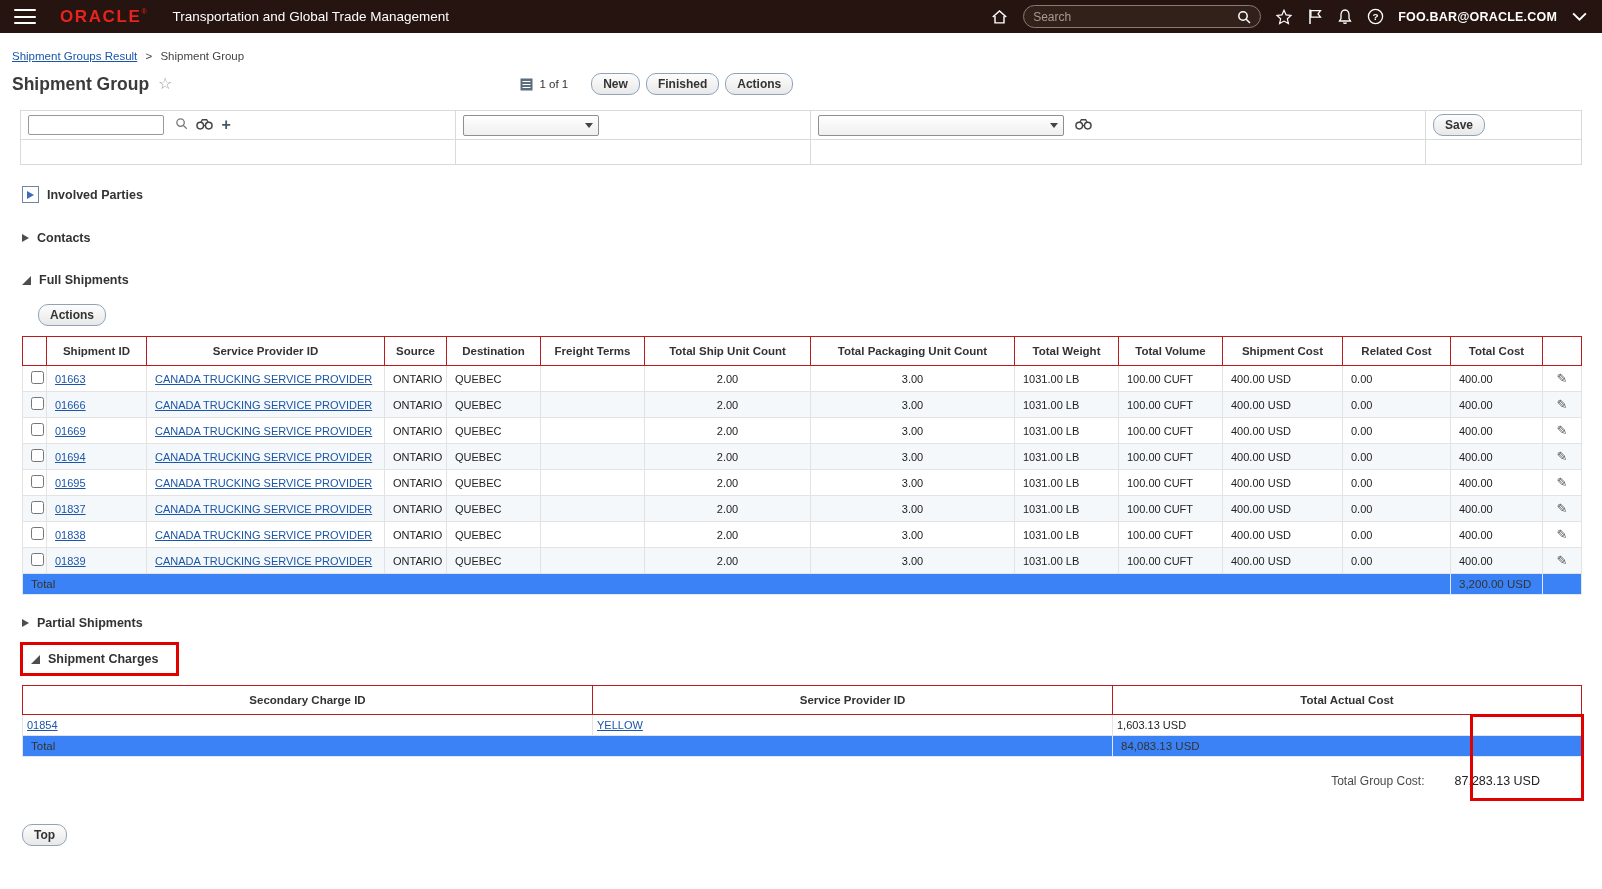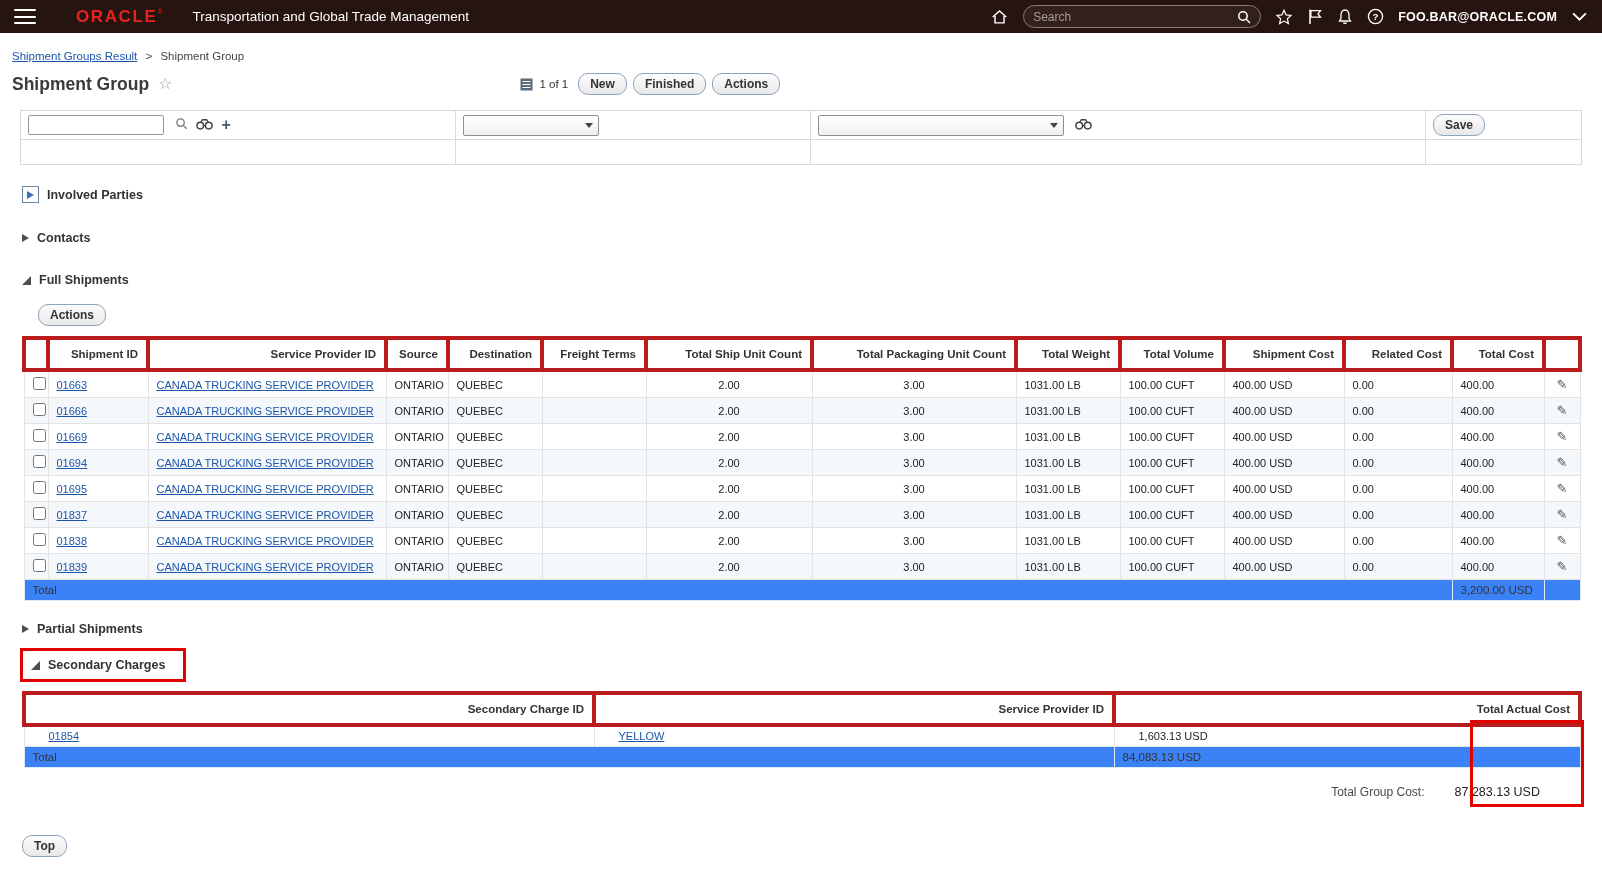--- a/index.html
+++ b/index.html
@@ -6,43 +6,43 @@
   html,body { width: 1602px; height: 889px; }
   body {
     font-family: "Liberation Sans", sans-serif;
     background: #fff; color: #333;
     position: relative; overflow: hidden;
   }
   a { cursor: pointer; }
   button { font-family: inherit; cursor: pointer; }
 
   
-  .topbar { height: 33px; background: #261410; display: flex; align-items: center; padding: 0 14px; gap: 28px; }
+  .topbar { height: 33px; background: #261410; display: flex; align-items: center; padding: 0 14px; gap: 12px; }
   .hamburger { width: 22px; height: 15px; display: flex; flex-direction: column; justify-content: space-between; background: none; border: none; margin-right: 12px; }
   .hamburger span { display: block; height: 2px; background: #fff; border-radius: 1px; }
   .brand { display: flex; align-items: flex-start; }
   .brand-name { color: #e8231d; font-weight: bold; font-size: 17px; letter-spacing: 1.6px; }
   .brand-reg { color: #e8231d; font-size: 7px; margin-top: 1px; }
-  .app-title { color: #fff; font-size: 13.5px; margin-left: 2px; }
+  .app-title { color: #fff; font-size: 13.5px; margin-left: 14px; }
   .tb-right { margin-left: auto; display: flex; align-items: center; gap: 14px; }
   .tb-icon { display: inline-flex; align-items: center; }
   .tb-search { width: 238px; height: 23px; border-radius: 12px; border: 1px solid #8a7a74; background: #32201a; display: flex; align-items: center; padding: 0 9px; gap: 6px; }
   .tb-search input { flex: 1; background: transparent; border: none; outline: none; color: #ddd; font-size: 12px; min-width: 0; }
   .tb-search input::placeholder { color: #a89a94; }
   .tb-user { color: #fff; font-weight: bold; font-size: 12.5px; letter-spacing: .2px; cursor: pointer; white-space: nowrap; }
 
   
   .breadcrumb { padding: 17px 12px 0; font-size: 11.5px; }
   .breadcrumb a { color: #1b56a8; }
   .breadcrumb .sep, .breadcrumb .cur { color: #444; margin-left: 5px; }
   .title-row { display: flex; align-items: center; padding: 11px 12px 0; }
   .page-title { font-size: 17.5px; font-weight: bold; color: #3b3b3b; }
   .title-star { color: #999; font-size: 16px; margin-left: 9px; cursor: pointer; line-height: 1; }
   .title-center { display: flex; align-items: center; gap: 6px; margin-left: 348px; }
-  .pager-text { font-size: 11.5px; color: #333; margin-right: 4px; }
+  .pager-text { font-size: 11.5px; color: #333; margin-right: 17px; }
   .btn { background: linear-gradient(#fdfdfd, #e8e8e8); border: 1px solid #8fa3b8; border-radius: 10px; padding: 3px 11px; font-size: 12px; font-weight: bold; color: #333; }
 
   
   .form-area { margin: 15px 20px 0; }
   .form-grid { width: 100%; border-collapse: collapse; }
   .form-grid td { border: 1px solid #dadada; padding: 3px 7px; vertical-align: middle; white-space: nowrap; }
   .form-grid tr.r1 td { height: 29px; }
   .form-grid tr.r2 td { height: 25px; }
   .txt { width: 136px; height: 20px; border: 1px solid #999; border-radius: 2px; padding: 0 4px; font-size: 12px; }
   .inline-icons { display: inline-flex; align-items: center; gap: 8px; margin-left: 7px; vertical-align: middle; }
@@ -59,31 +59,31 @@
   .focus-box { width: 17px; height: 17px; border: 1px solid #6c87a5; display: inline-flex; align-items: center; justify-content: center; background: #fff; }
   .focus-box .tri-right { border-left-color: #3e6db5; }
   .sec-involved { margin-top: 21px; text-align: center; }
   .sec-contacts { margin-top: 28px; }
   .sec-full { margin-top: 28px; }
   .sec-partial { margin-top: 21px; }
   .actions-btn { margin: 17px 0 0 38px; }
 
   
   .grid { border-collapse: collapse; table-layout: fixed; width: calc(100% - 42px); margin: 10px 20px 0 22px; font-size: 11px; color: #222; }
-  .grid th { border: 4px solid #b91c1c; padding: 8px; text-align: right; font-size: 11.5px; font-weight: bold; color: #333; background: #fff; white-space: nowrap; overflow: hidden; }
+  .grid th { border: 1px solid #b91c1c; padding: 8px; text-align: center; font-size: 11.5px; font-weight: bold; color: #333; background: #fff; white-space: nowrap; overflow: hidden; }
   .grid td { border: 1px solid #e3e3e3; padding: 5px 8px; white-space: nowrap; overflow: hidden; }
   .grid.shaded tbody tr:nth-of-type(even) td { background: #f4f8fb; }
   .grid .r { text-align: left; }
   .grid .c { text-align: center; }
   .grid a.lnk { color: #1b56a8; text-decoration: underline; }
   .grid input[type="checkbox"] { width: 13px; height: 13px; }
   .pencil { color: #555; font-size: 13px; cursor: pointer; line-height: 1; }
   .pencil::before { content: "\270E"; }
   .grid tr.total td { background: #3b82f6; border: 1px solid #dcebf7; border-top: 1px solid #c6c6c6; font-size: 11.5px; color: #333; padding: 4px 8px; }
-  .sec-grid td { padding: 3px 24px; height: 21px; }
+  .sec-grid td { padding: 3px 4px; height: 21px; }
 
   
   .red-outline { display: inline-flex; border: 3px solid #e00000; padding: 7px 18px 7px 8px; margin: 12px 0 0 20px; }
   .red-outline .section-row { margin-left: 0; }
   .sec-table-wrap { position: relative; margin: 9px 20px 0 22px; }
   .sec-table-wrap .grid { margin: 0; width: 100%; }
   .annotation-cost { position: absolute; top: 29px; right: -2px; width: 114px; height: 87px; border: 3px solid #e00000; pointer-events: none; z-index: 5; }
 
   
   .group-cost { display: flex; justify-content: flex-end; align-items: center; gap: 30px; margin: 17px 62px 0 0; font-size: 12px; color: #4a4a4a; }
@@ -451,21 +451,21 @@
 
 <div class="section-row sec-partial">
   <span class="tri-right"></span>
   <span class="sec-label">Partial Shipments</span>
 </div>
 
 
 <div class="red-outline">
   <div class="section-row">
     <span class="tri-exp"></span>
-    <span class="sec-label">Secondary Charges</span>
+    <span class="sec-label">Shipment Charges</span>
   </div>
 </div>
 
 
 <div class="sec-table-wrap">
   <table class="grid sec-grid">
     <colgroup>
         <col style="width:570px">
         <col style="width:520px">
         <col>

